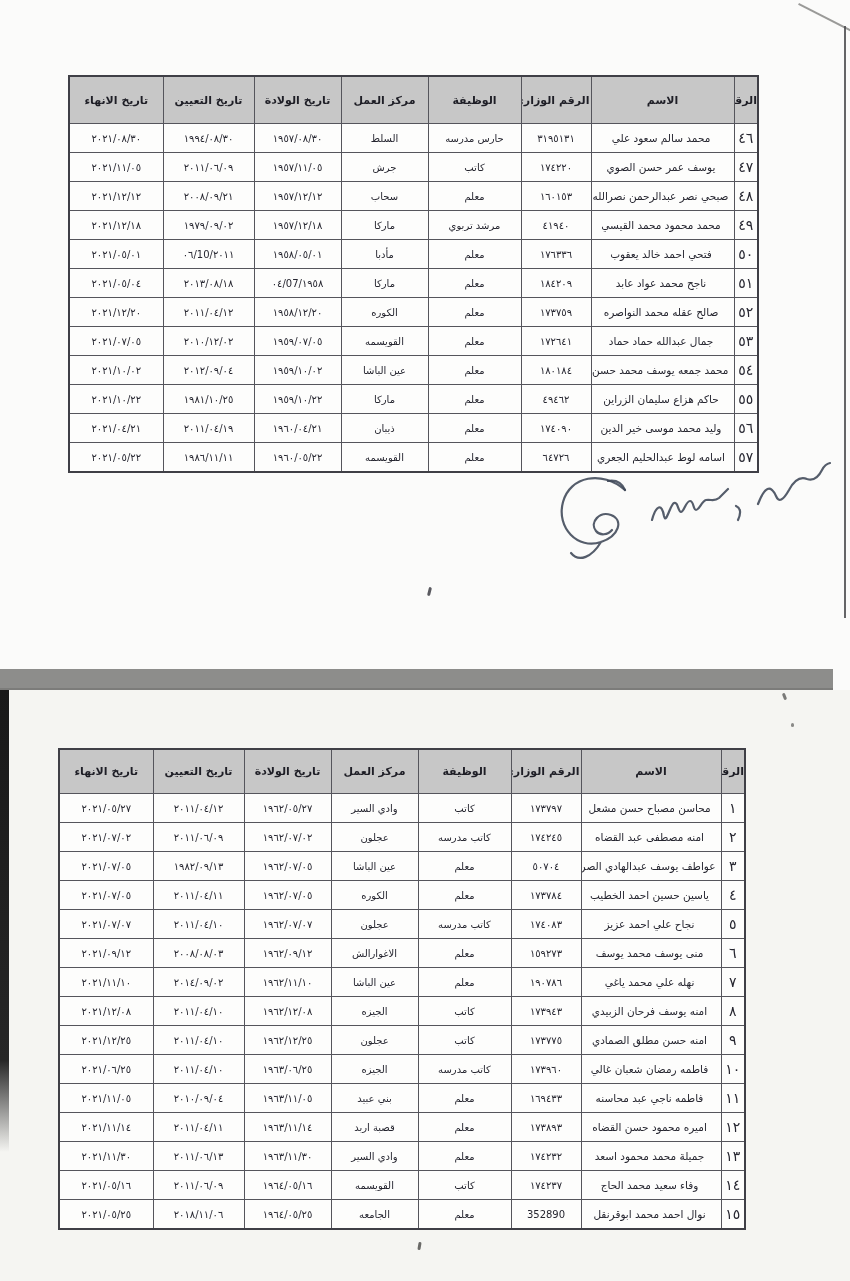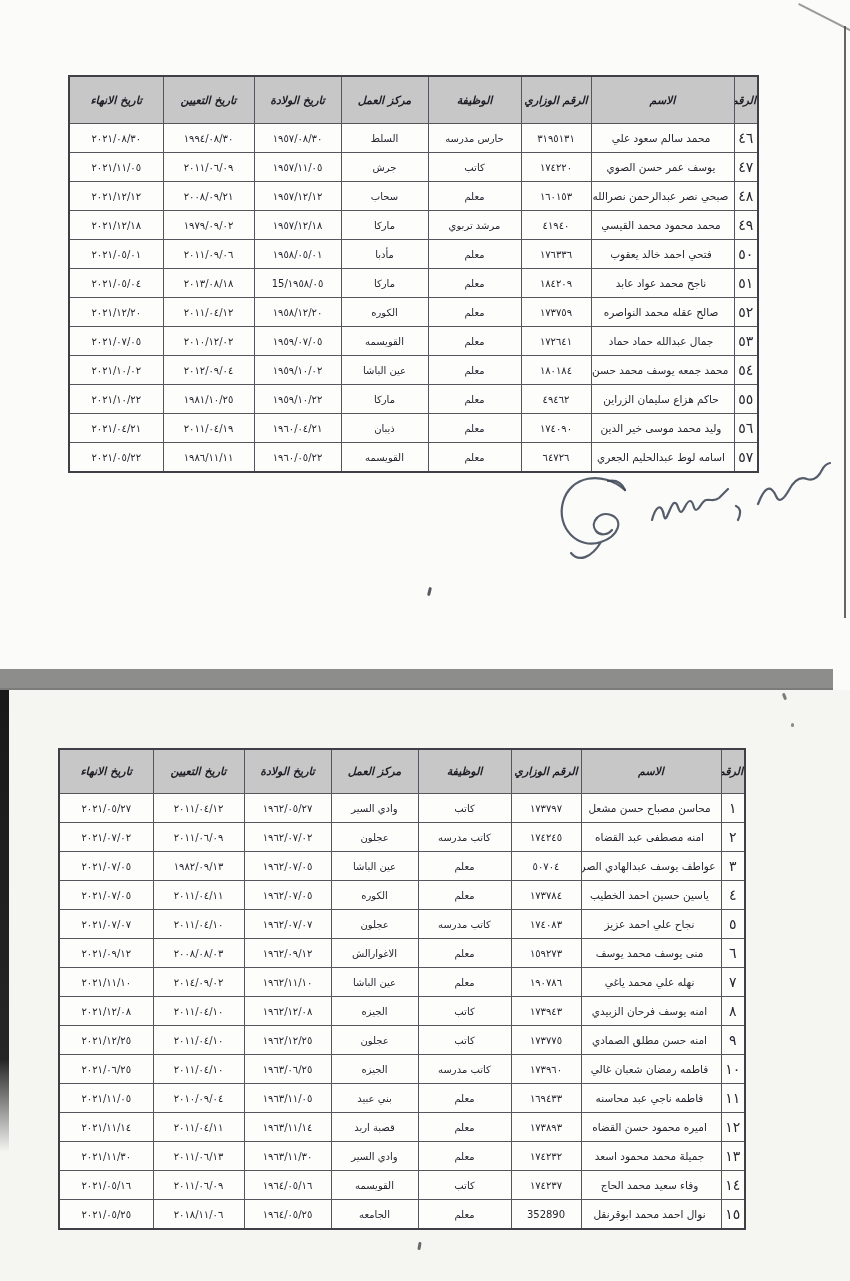--- a/index.html
+++ b/index.html
@@ -26,21 +26,21 @@
   
   .page-band{position:absolute;left:0;top:669px;width:833px;height:19px;background:var(--band);border-bottom:2px solid #7c7c7a;}
   .page2-bg{position:absolute;left:0;top:690px;width:850px;height:591px;background:var(--page2-bg);}
   .left-edge{position:absolute;left:0;top:690px;width:9px;height:462px;background:linear-gradient(to bottom,#191919 0%,#262626 80%,rgba(38,38,38,0) 100%);}
 
   
   table.roster{position:absolute;border-collapse:collapse;table-layout:fixed;direction:rtl;background:#fdfdfc;border:2px solid var(--border-strong);}
   #table1{left:68px;top:75px;width:690px;}
   #table2{left:58px;top:748px;width:687px;}
   table.roster th,table.roster td{border:1px solid var(--border);overflow:hidden;white-space:nowrap;}
-  table.roster th{background:var(--header-bg);font-size:11px;font-weight:bold;text-align:center;color:#1e1e26;font-style:italic;}
+  table.roster th{background:var(--header-bg);font-size:11px;font-weight:bold;text-align:center;color:#1e1e26;}
   #table1 th{height:44px;}
   #table2 th{height:41px;}
   table.roster td{height:28px;font-size:10px;text-align:center;color:var(--ink);padding:0 2px;}
   table.roster td.col-name{text-align:center;padding-right:5px;font-size:10.5px;}
   table.roster td.col-no{font-size:14px;}
   col.c-no{width:24px;}
   col.c-name{width:143px;}
   col.c-ministry{width:70px;}
   col.c-job{width:93px;}
   col.c-center{width:87px;}
@@ -125,30 +125,30 @@
           <td class="col-appoint">١٩٧٩/٠٩/٠٢</td>
           <td class="col-end">٢٠٢١/١٢/١٨</td>
         </tr>
         <tr>
           <td class="col-no">٥٠</td>
           <td class="col-name">فتحي احمد خالد يعقوب</td>
           <td class="col-ministry">١٧٦٣٣٦</td>
           <td class="col-job">معلم</td>
           <td class="col-center">مأدبا</td>
           <td class="col-birth">١٩٥٨/٠٥/٠١</td>
-          <td class="col-appoint">٢٠١١/٠٩/٠٦</td>
+          <td class="col-appoint">٢٠١١/10/٠٦</td>
           <td class="col-end">٢٠٢١/٠٥/٠١</td>
         </tr>
         <tr>
           <td class="col-no">٥١</td>
           <td class="col-name">ناجح محمد عواد عابد</td>
           <td class="col-ministry">١٨٤٢٠٩</td>
           <td class="col-job">معلم</td>
           <td class="col-center">ماركا</td>
-          <td class="col-birth">١٩٥٨/٠٥/15</td>
+          <td class="col-birth">١٩٥٨/07/٠٤</td>
           <td class="col-appoint">٢٠١٣/٠٨/١٨</td>
           <td class="col-end">٢٠٢١/٠٥/٠٤</td>
         </tr>
         <tr>
           <td class="col-no">٥٢</td>
           <td class="col-name">صالح عقله محمد النواصره</td>
           <td class="col-ministry">١٧٣٧٥٩</td>
           <td class="col-job">معلم</td>
           <td class="col-center">الكوره</td>
           <td class="col-birth">١٩٥٨/١٢/٢٠</td>

